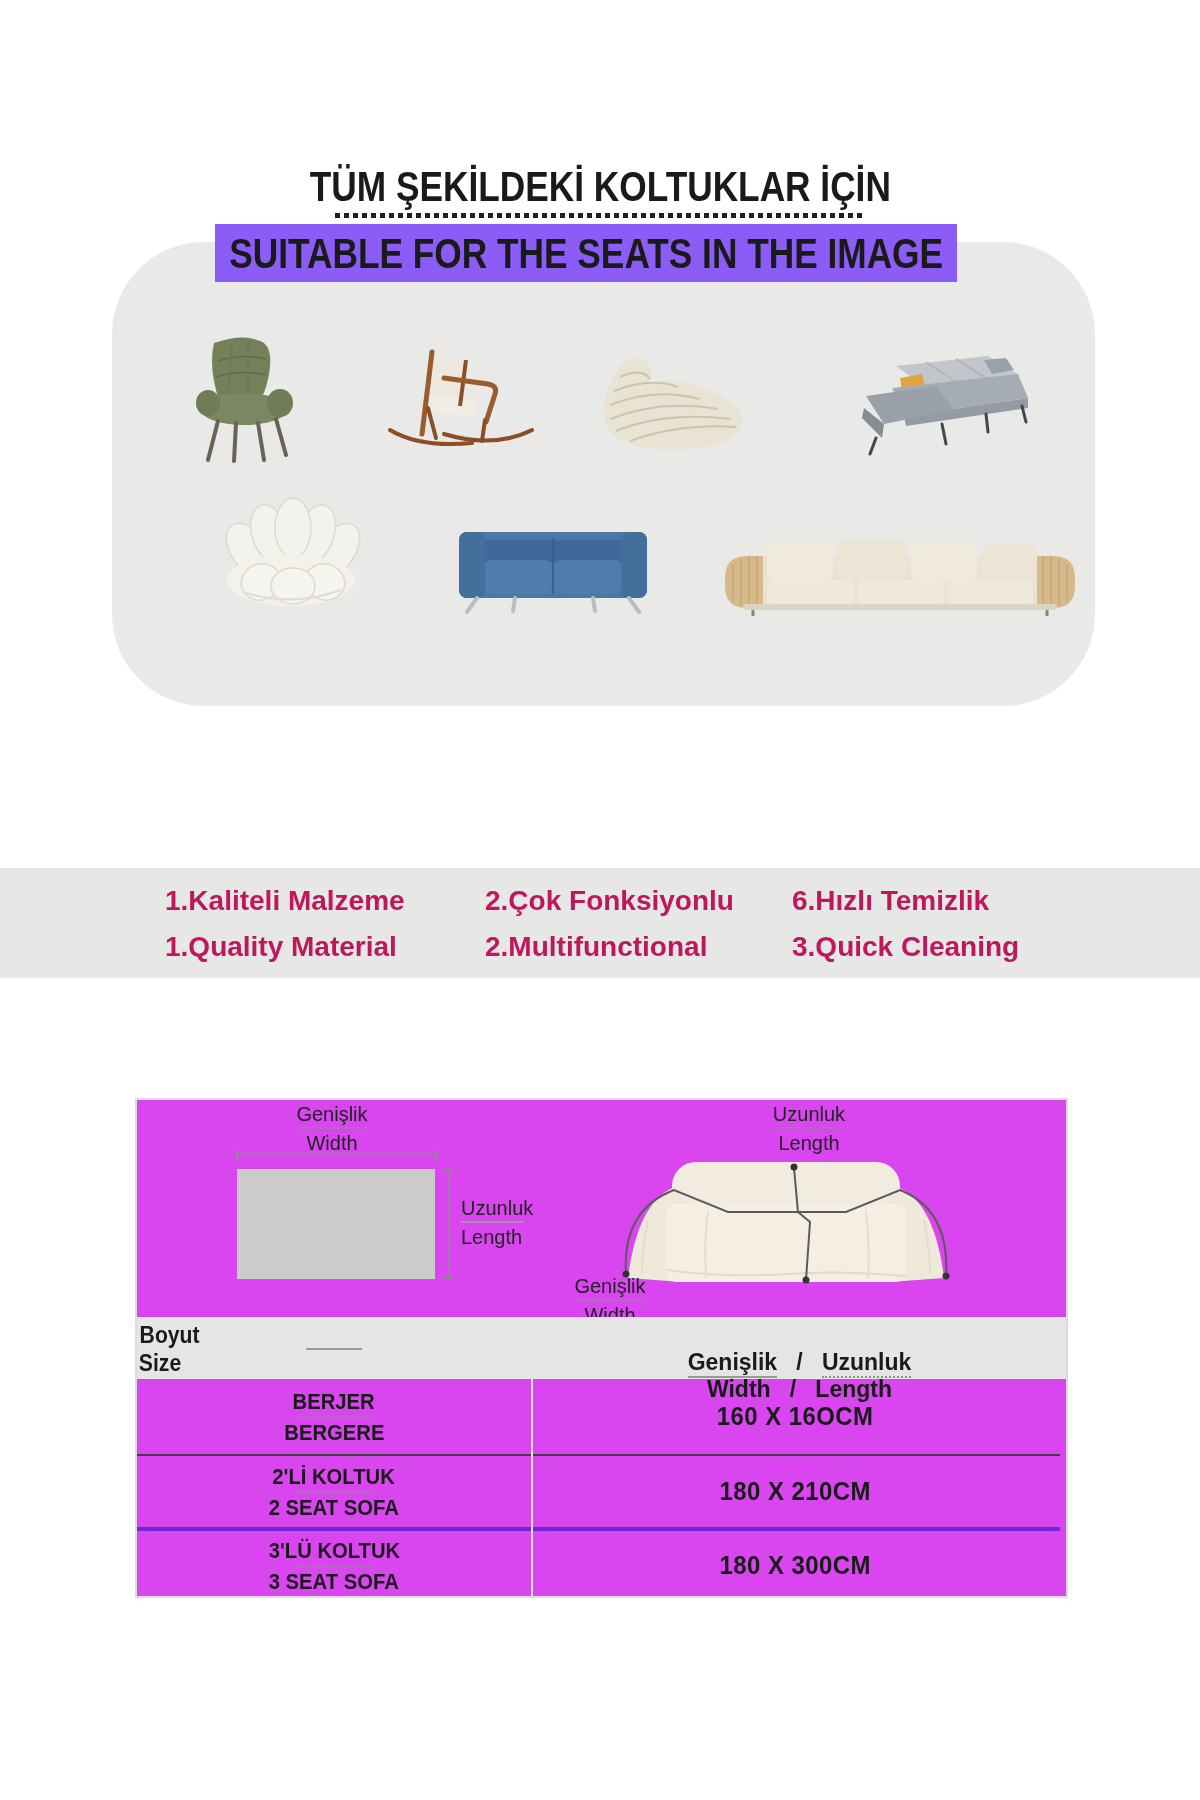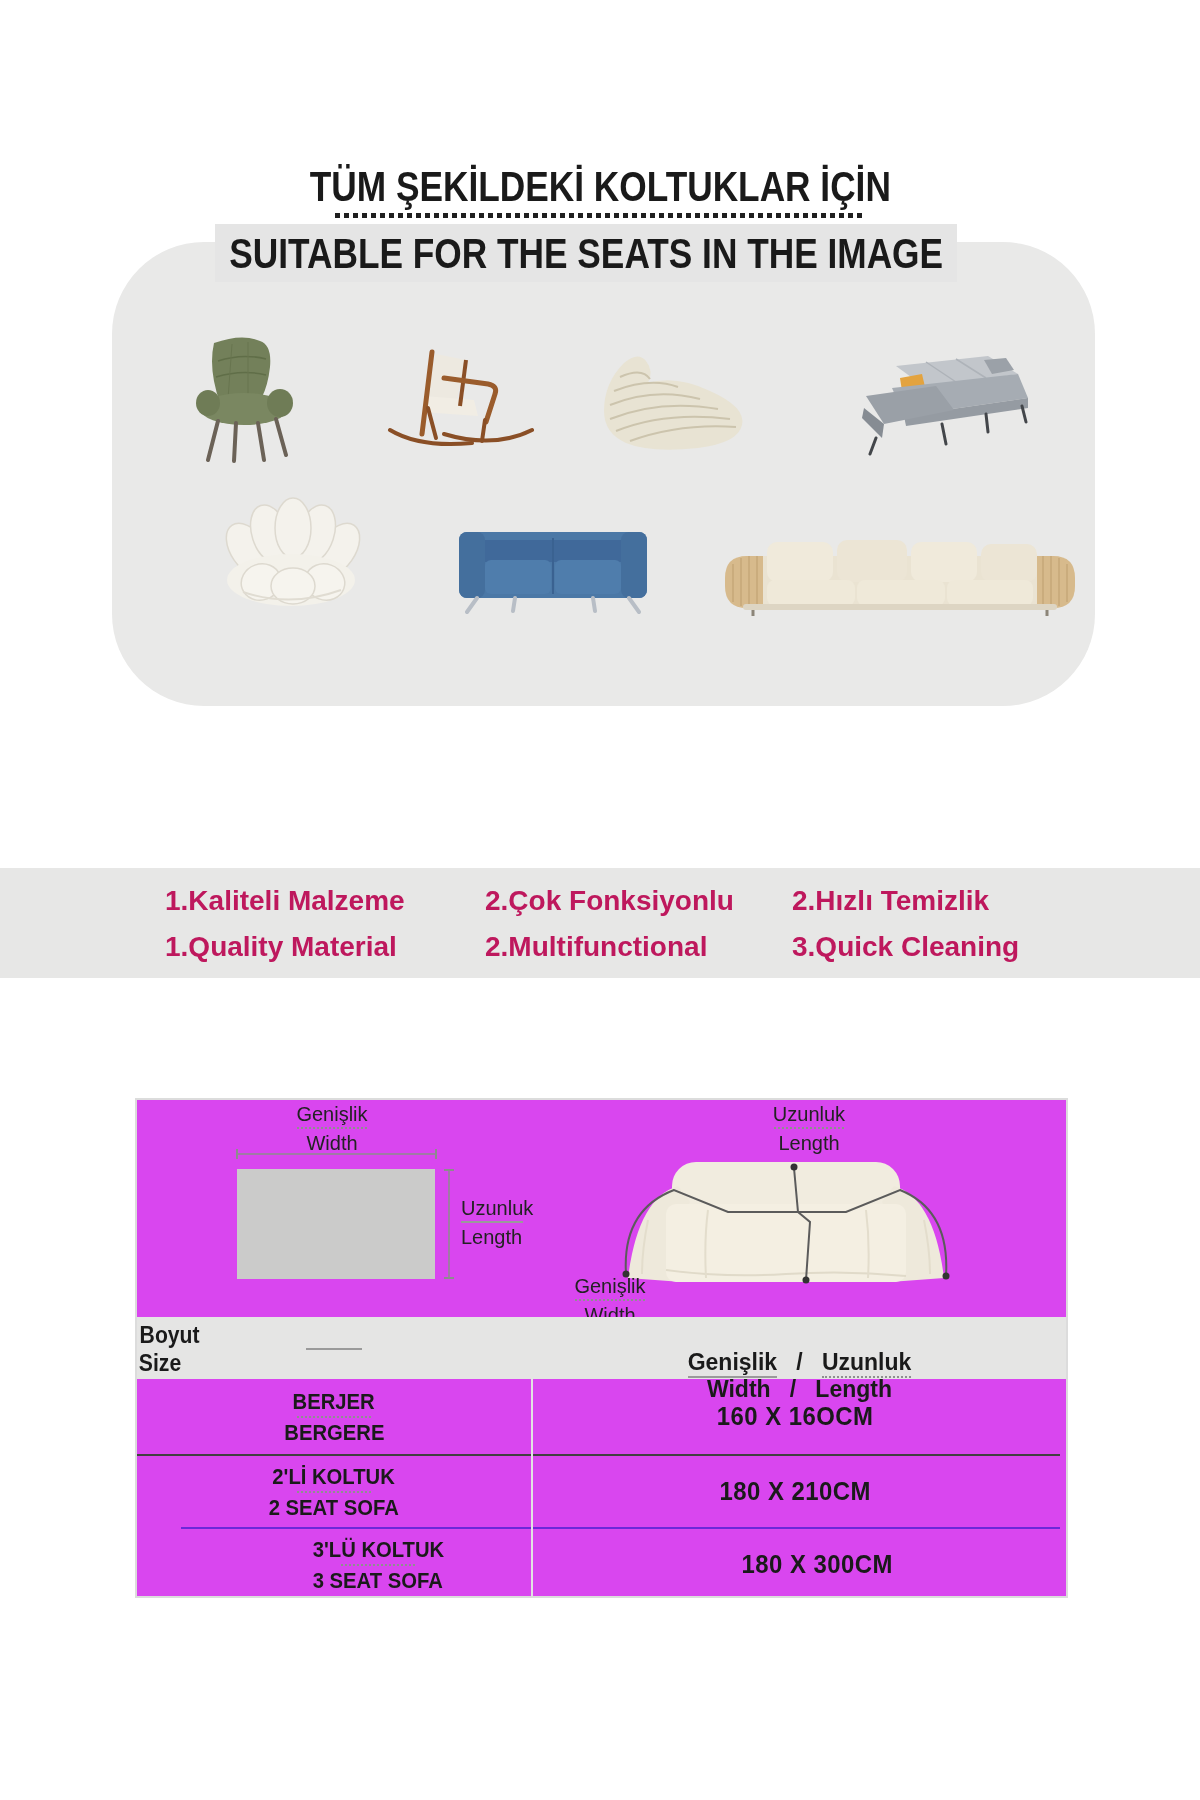--- a/index.html
+++ b/index.html
@@ -7,21 +7,21 @@
        font-family:"Liberation Sans","DejaVu Sans",sans-serif;color:#1a1a1a;}
   .abs{position:absolute;}
   .cond{display:inline-block;transform:scaleX(0.82);transform-origin:center;white-space:nowrap;}
   .tight{display:inline-block;transform:scaleX(0.92);transform-origin:center;white-space:nowrap;}
 
   
   .title-tr{left:0;right:0;top:133px;text-align:center;font-size:43px;font-weight:700;letter-spacing:0;}
   .dotted-divider{left:335px;top:213px;width:528px;height:5px;
     background:repeating-linear-gradient(90deg,#1f1f1f 0 5px,transparent 5px 9px);}
   .seats-panel{left:112px;top:242px;width:983px;height:464px;background:#e9e9e8;border-radius:92px;}
-  .title-en-band{left:215px;top:224px;width:742px;height:58px;background:#e5e5e5;
+  .title-en-band{left:215px;top:224px;width:742px;height:58px;background:#8b5cf6;
     display:flex;align-items:center;justify-content:center;font-size:43px;font-weight:700;}
 
   
   .features-band{left:0;top:868px;width:1200px;height:110px;background:#e7e7e6;}
   .feature{position:absolute;top:878px;line-height:46px;font-size:28px;font-weight:700;color:#be185d;}
   .feature div{white-space:nowrap;}
 
   
   .size-panel{left:135px;top:1098px;width:933px;height:500px;border:2px solid #dcdcdc;
     box-sizing:border-box;background:#d946ef;}
@@ -37,21 +37,21 @@
   .th-left .sep{height:0;border-top:2px solid #9a9a9a;width:56px;margin:0 auto;}
   .th-right{position:absolute;left:396px;right:0;top:5px;text-align:center;
     font-size:23px;font-weight:700;line-height:27px;margin-top:27px;}
   .u-solid{border-bottom:2px solid #9a9a9a;padding-bottom:1px;}
   .u-dot{border-bottom:2px dotted #8f8f8f;padding-bottom:1px;}
   .rows{position:absolute;left:0;right:0;top:279px;bottom:0;}
   .col-divider{position:absolute;left:394px;top:279px;bottom:0;width:2px;background:#e2e2e2;}
   .t-row{position:absolute;left:0;right:6px;display:flex;}
   .t-row.r1{top:0;height:75px;}
   .t-row.r2{top:75px;height:73px;border-top:2px solid #404040;box-sizing:border-box;}
-  .t-row.r3{top:148px;height:73px;border-top:2px solid #6d28d9;box-sizing:border-box;margin-left:44px;}
+  .t-row.r3{top:148px;height:73px;border-top:4px solid #6d28d9;box-sizing:border-box;}
   .cell-label{width:394px;display:flex;flex-direction:column;align-items:center;justify-content:center;
     font-size:22px;font-weight:700;line-height:25px;}
   .cell-label .sep{height:0;border-top:2px dotted #8f8f8f;width:74px;margin:2px 0;}
   .cell-value{flex:1;display:flex;align-items:center;justify-content:center;
     font-size:26px;font-weight:700;letter-spacing:0.5px;}
 </style>
 </head>
 <body>
 
 <h1 class="abs title-tr"><span class="cond">TÜM ŞEKİLDEKİ KOLTUKLAR İÇİN</span></h1>
@@ -146,21 +146,21 @@
 <div class="abs features-band"></div>
 <div class="feature" style="left:165px">
   <div>1.Kaliteli Malzeme</div>
   <div>1.Quality Material</div>
 </div>
 <div class="feature" style="left:485px">
   <div>2.Çok Fonksiyonlu</div>
   <div>2.Multifunctional</div>
 </div>
 <div class="feature" style="left:792px">
-  <div>2.Hızlı Temizlik</div>
+  <div>6.Hızlı Temizlik</div>
   <div>3.Quick Cleaning</div>
 </div>
 
 <div class="abs size-panel">
 
   <div class="dim-label" style="left:135px;top:2px;width:120px">
     <div>Genişlik</div>
     <div class="sep"></div>
     <div>Width</div>
   </div>

